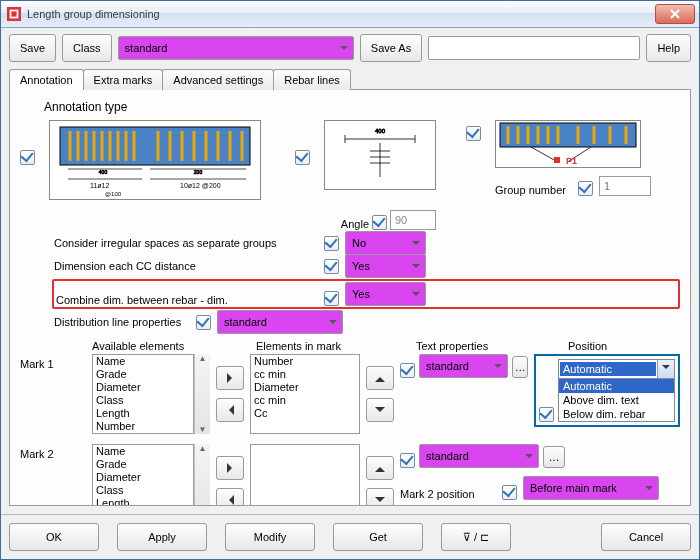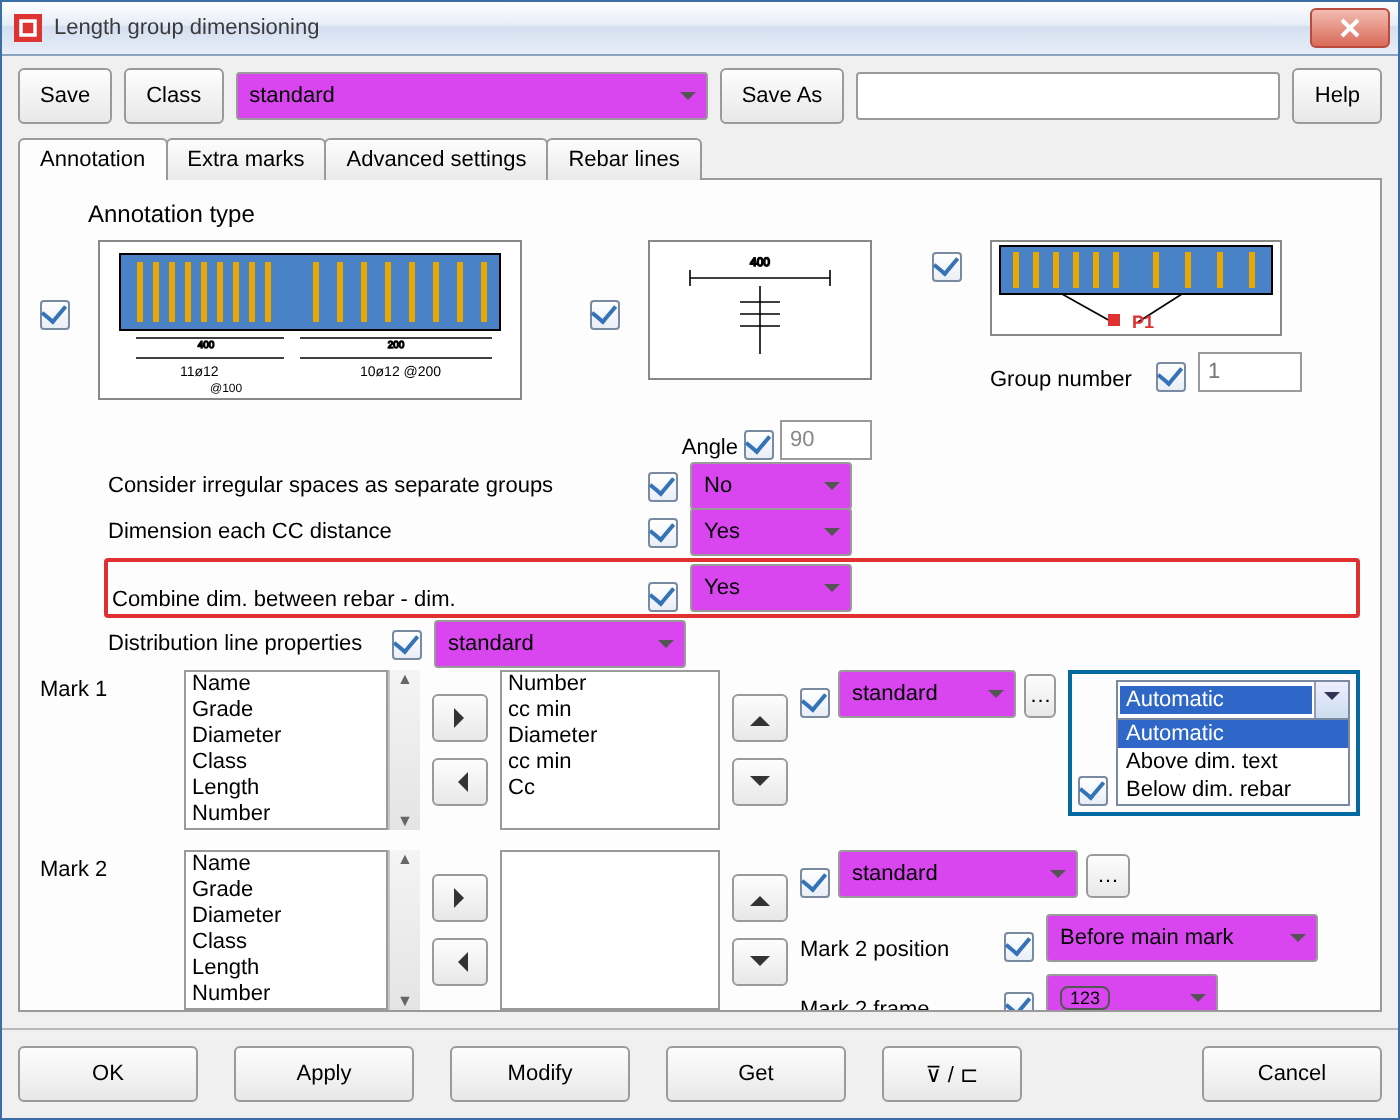--- a/index.html
+++ b/index.html
@@ -207,20 +207,30 @@
       </div>
     </div>
     <div class="opt-row">
       <span class="lbl" style="width:142px">Distribution line properties</span>
       <div class="chk checked"></div>
       <div class="sel" style="margin-left:6px;width:100px">
           <span>standard</span>
         </div>
     </div>
 
+    <div class="row" style="margin-top:6px;align-items:flex-start">
+      <div style="width:72px"></div>
+      <div style="width:134px" class="section-lbl">Available elements</div>
+      <div style="width:30px"></div>
+      <div style="width:130px" class="section-lbl">Elements in mark</div>
+      <div style="width:30px"></div>
+      <div style="width:132px" class="section-lbl">Text properties</div>
+      <div style="width:20px"></div>
+      <div class="section-lbl">Position</div>
+    </div>
 
     <div class="row" style="align-items:flex-start;gap:6px">
       <div style="width:66px;padding-top:4px">Mark 1</div>
 
       <div class="row" style="align-items:stretch">
         <div class="listbox">
           <div>Name</div>
             <div>Grade</div>
             <div>Diameter</div>
             <div>Class</div>

